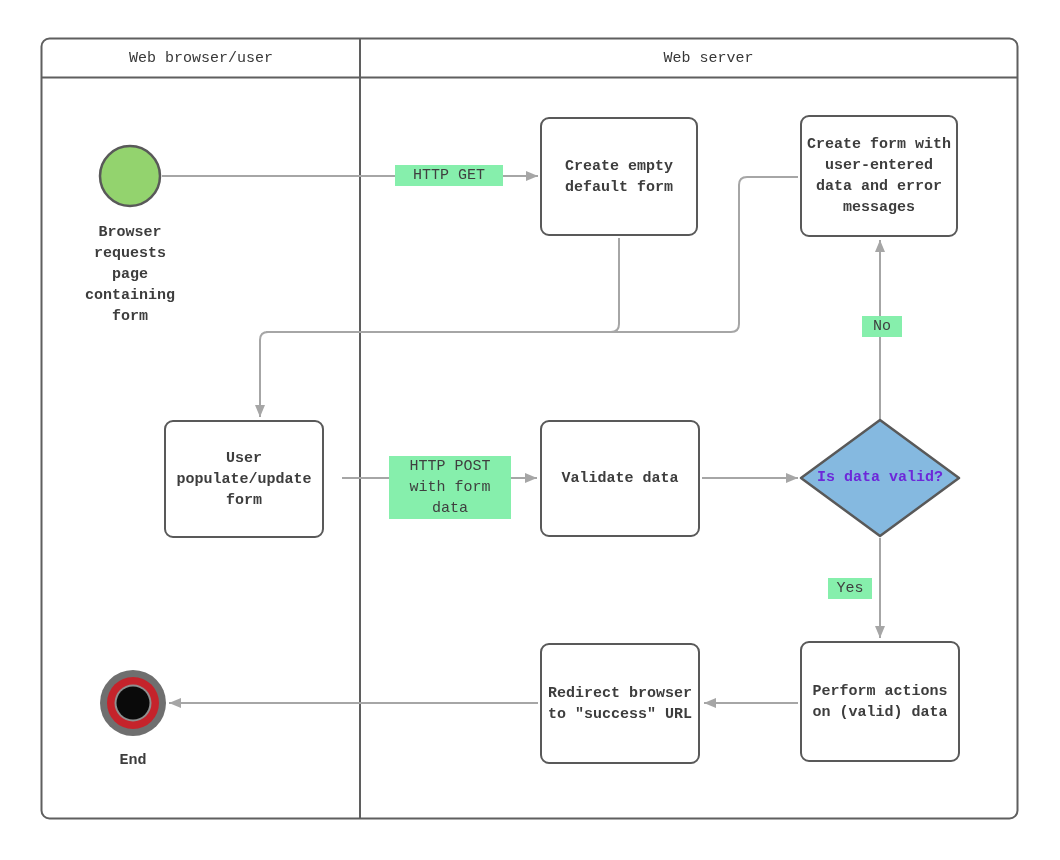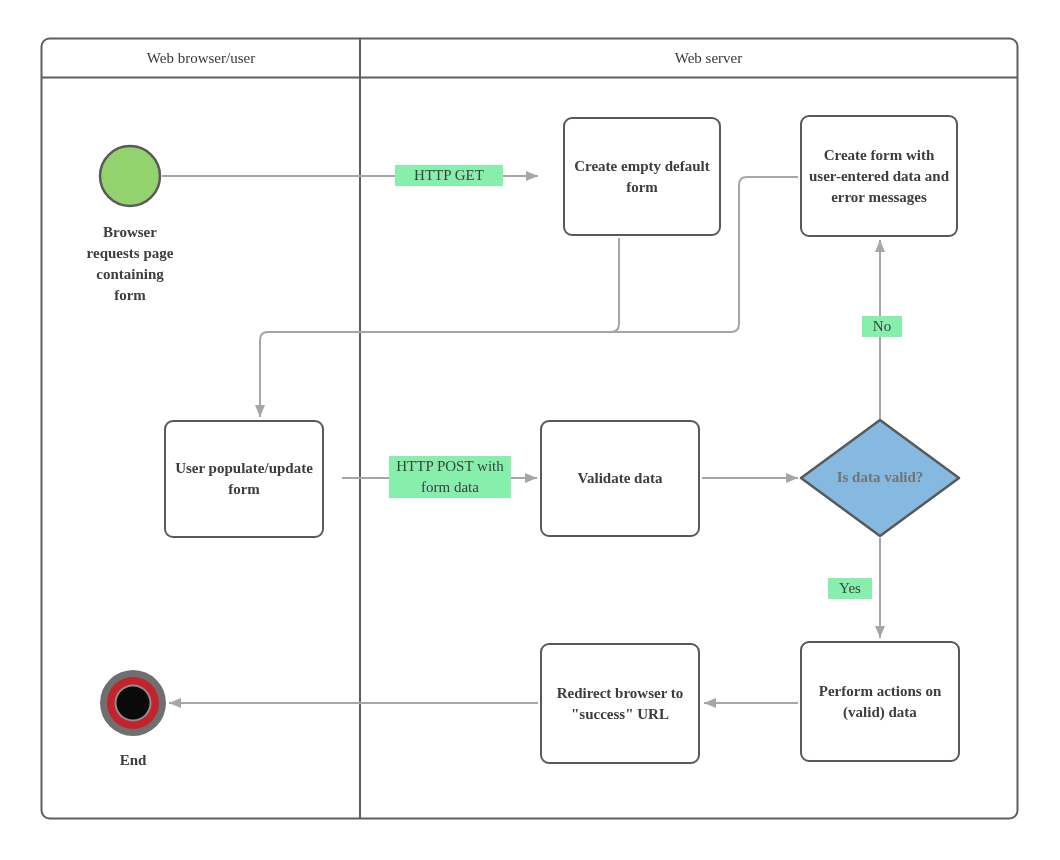--- a/index.html
+++ b/index.html
@@ -1,18 +1,18 @@
 <!DOCTYPE html>
 <html><head>
 <meta charset="utf-8">
 <style>
   html,body{margin:0;padding:0;background:#ffffff;}
   #stage{
     position:relative;width:1060px;height:860px;background:#ffffff;
-    font-family:Liberation Serif, serif;color:#3d3d3d;overflow:hidden;
+    font-family:Liberation Mono, monospace;color:#3d3d3d;overflow:hidden;
   }
   #diagram-svg{position:absolute;left:0;top:0;}
   .abs{position:absolute;}
   .lane-title{
     display:flex;align-items:center;justify-content:center;
     font-size:15px;color:#383838;
   }
   .node-box{
     position:absolute;background:#ffffff;border:2px solid #595959;border-radius:9px;
     display:flex;align-items:center;justify-content:center;text-align:center;
@@ -21,21 +21,21 @@
   }
   .node-label{
     position:absolute;text-align:center;font-size:15px;font-weight:bold;
     line-height:21px;color:#3d3d3d;margin-top:16px;
   }
   .edge-label{
     position:absolute;text-align:center;font-size:15px;line-height:21px;
     color:#3f3f3f;background:#86efac;padding:0 2px;
   }
   .decision-label{
-    position:absolute;text-align:center;font-size:15px;font-weight:bold;color:#737373;
+    position:absolute;text-align:center;font-size:15px;font-weight:bold;color:#6d28d9;
   }
 </style>
 </head>
 <body>
 
 <div id="stage">
 
   <svg id="diagram-svg" width="1060" height="860" viewBox="0 0 1060 860">
     <defs>
       <marker id="arrow" markerUnits="userSpaceOnUse" markerWidth="14" markerHeight="12" refX="12" refY="5" orient="auto">
@@ -63,21 +63,21 @@
 
     <circle cx="133" cy="703" r="33" fill="#6f6f6f"></circle>
     <circle cx="133" cy="703" r="26" fill="#c5232b"></circle>
     <circle cx="133" cy="703" r="18.5" fill="#8f8f8f"></circle>
     <circle cx="133" cy="703" r="16.5" fill="#0a0a0a"></circle>
   </svg>
 
   <div class="abs lane-title" style="left:42px;top:39px;width:318px;height:38px;">Web browser/user</div>
   <div class="abs lane-title" style="left:360px;top:39px;width:657px;height:38px;margin-left:20px;">Web server</div>
 
-  <div class="node-box" style="left:540px;top:117px;width:158px;height:119px;margin-left:23px;">Create empty default form</div>
+  <div class="node-box" style="left:540px;top:117px;width:158px;height:119px;">Create empty default form</div>
   <div class="node-box" style="left:800px;top:115px;width:158px;height:122px;">Create form with user-entered data and error messages</div>
   <div class="node-box" style="left:164px;top:420px;width:160px;height:118px;">User populate/update form</div>
   <div class="node-box" style="left:800px;top:641px;width:160px;height:121px;">Perform actions on (valid) data</div>
   <div class="node-box" style="left:540px;top:420px;width:160px;height:117px;">Validate data</div>
   <div class="node-box" style="left:540px;top:643px;width:160px;height:121px;">Redirect browser to "success" URL</div>
 
   <div class="decision-label" style="left:810px;top:469px;width:140px;">Is data valid?</div>
 
   <div class="node-label" style="left:82px;top:206px;width:96px;">Browser requests page containing form</div>
   <div class="node-label" style="left:103px;top:734px;width:60px;">End</div>

